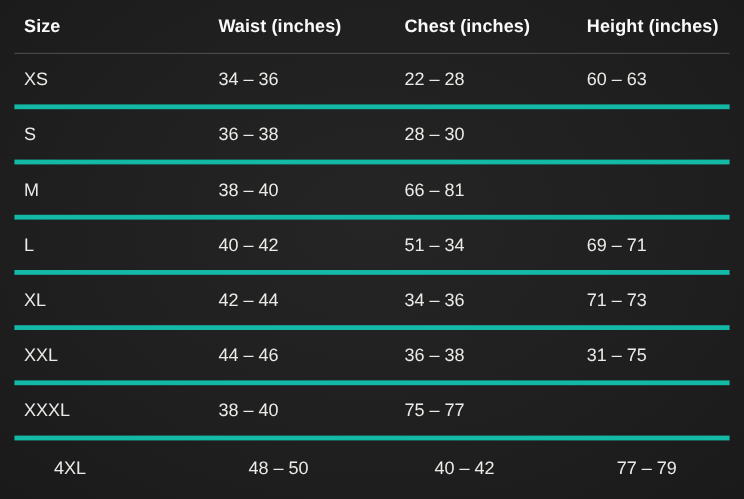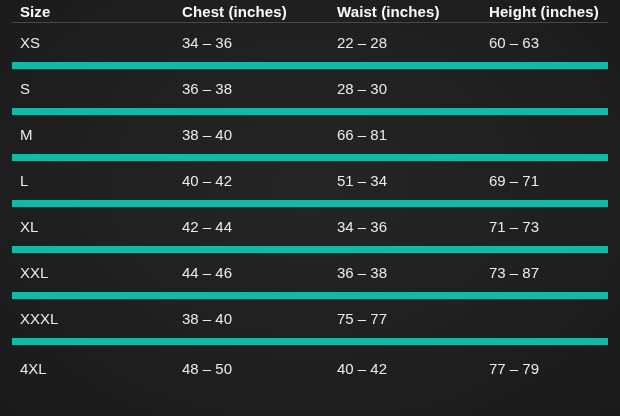--- a/index.html
+++ b/index.html
@@ -17,51 +17,52 @@
     margin: 0 12px;
   }
   .grid-row {
     display: grid;
     grid-template-columns: 162px 155px 152px 1fr;
     align-items: center;
     padding-left: 8px;
     box-sizing: border-box;
   }
   .header-row {
-    height: 23px;
+    height: 45px;
     border-bottom: 1px solid #484848;
   }
   .header-cell {
     color: #fafafa;
     font-size: 15px;
     font-weight: bold;
     letter-spacing: 0.1px;
   }
   .data-row {
     height: 46px;
-    border-bottom: 7px solid #14b8a6;
+    border-bottom: 4px solid #14b8a6;
   }
   .data-row:last-child {
     border-bottom: none;
+    margin-left: 25px;
   }
   .data-cell {
     color: #eceae7;
     font-size: 15px;
     font-weight: normal;
   }
 </style>
 </head>
 <body>
 
 <div class="size-table">
 
   <div class="grid-row header-row">
     <div class="header-cell">Size</div>
+    <div class="header-cell">Waist (inches)</div>
     <div class="header-cell">Chest (inches)</div>
-    <div class="header-cell">Waist (inches)</div>
     <div class="header-cell">Height (inches)</div>
   </div>
 
   <div class="grid-row data-row">
     <div class="data-cell">XS</div>
     <div class="data-cell">34 – 36</div>
     <div class="data-cell">22 – 28</div>
     <div class="data-cell">60 – 63</div>
   </div>
 
@@ -88,21 +89,21 @@
     <div class="data-cell">XL</div>
     <div class="data-cell">42 – 44</div>
     <div class="data-cell">34 – 36</div>
     <div class="data-cell">71 – 73</div>
   </div>
 
   <div class="grid-row data-row">
     <div class="data-cell">XXL</div>
     <div class="data-cell">44 – 46</div>
     <div class="data-cell">36 – 38</div>
-    <div class="data-cell">73 – 87</div>
+    <div class="data-cell">31 – 75</div>
   </div>
 
   <div class="grid-row data-row">
     <div class="data-cell">XXXL</div>
     <div class="data-cell">38 – 40</div>
     <div class="data-cell">75 – 77</div>
   </div>
 
   <div class="grid-row data-row">
     <div class="data-cell">4XL</div>

